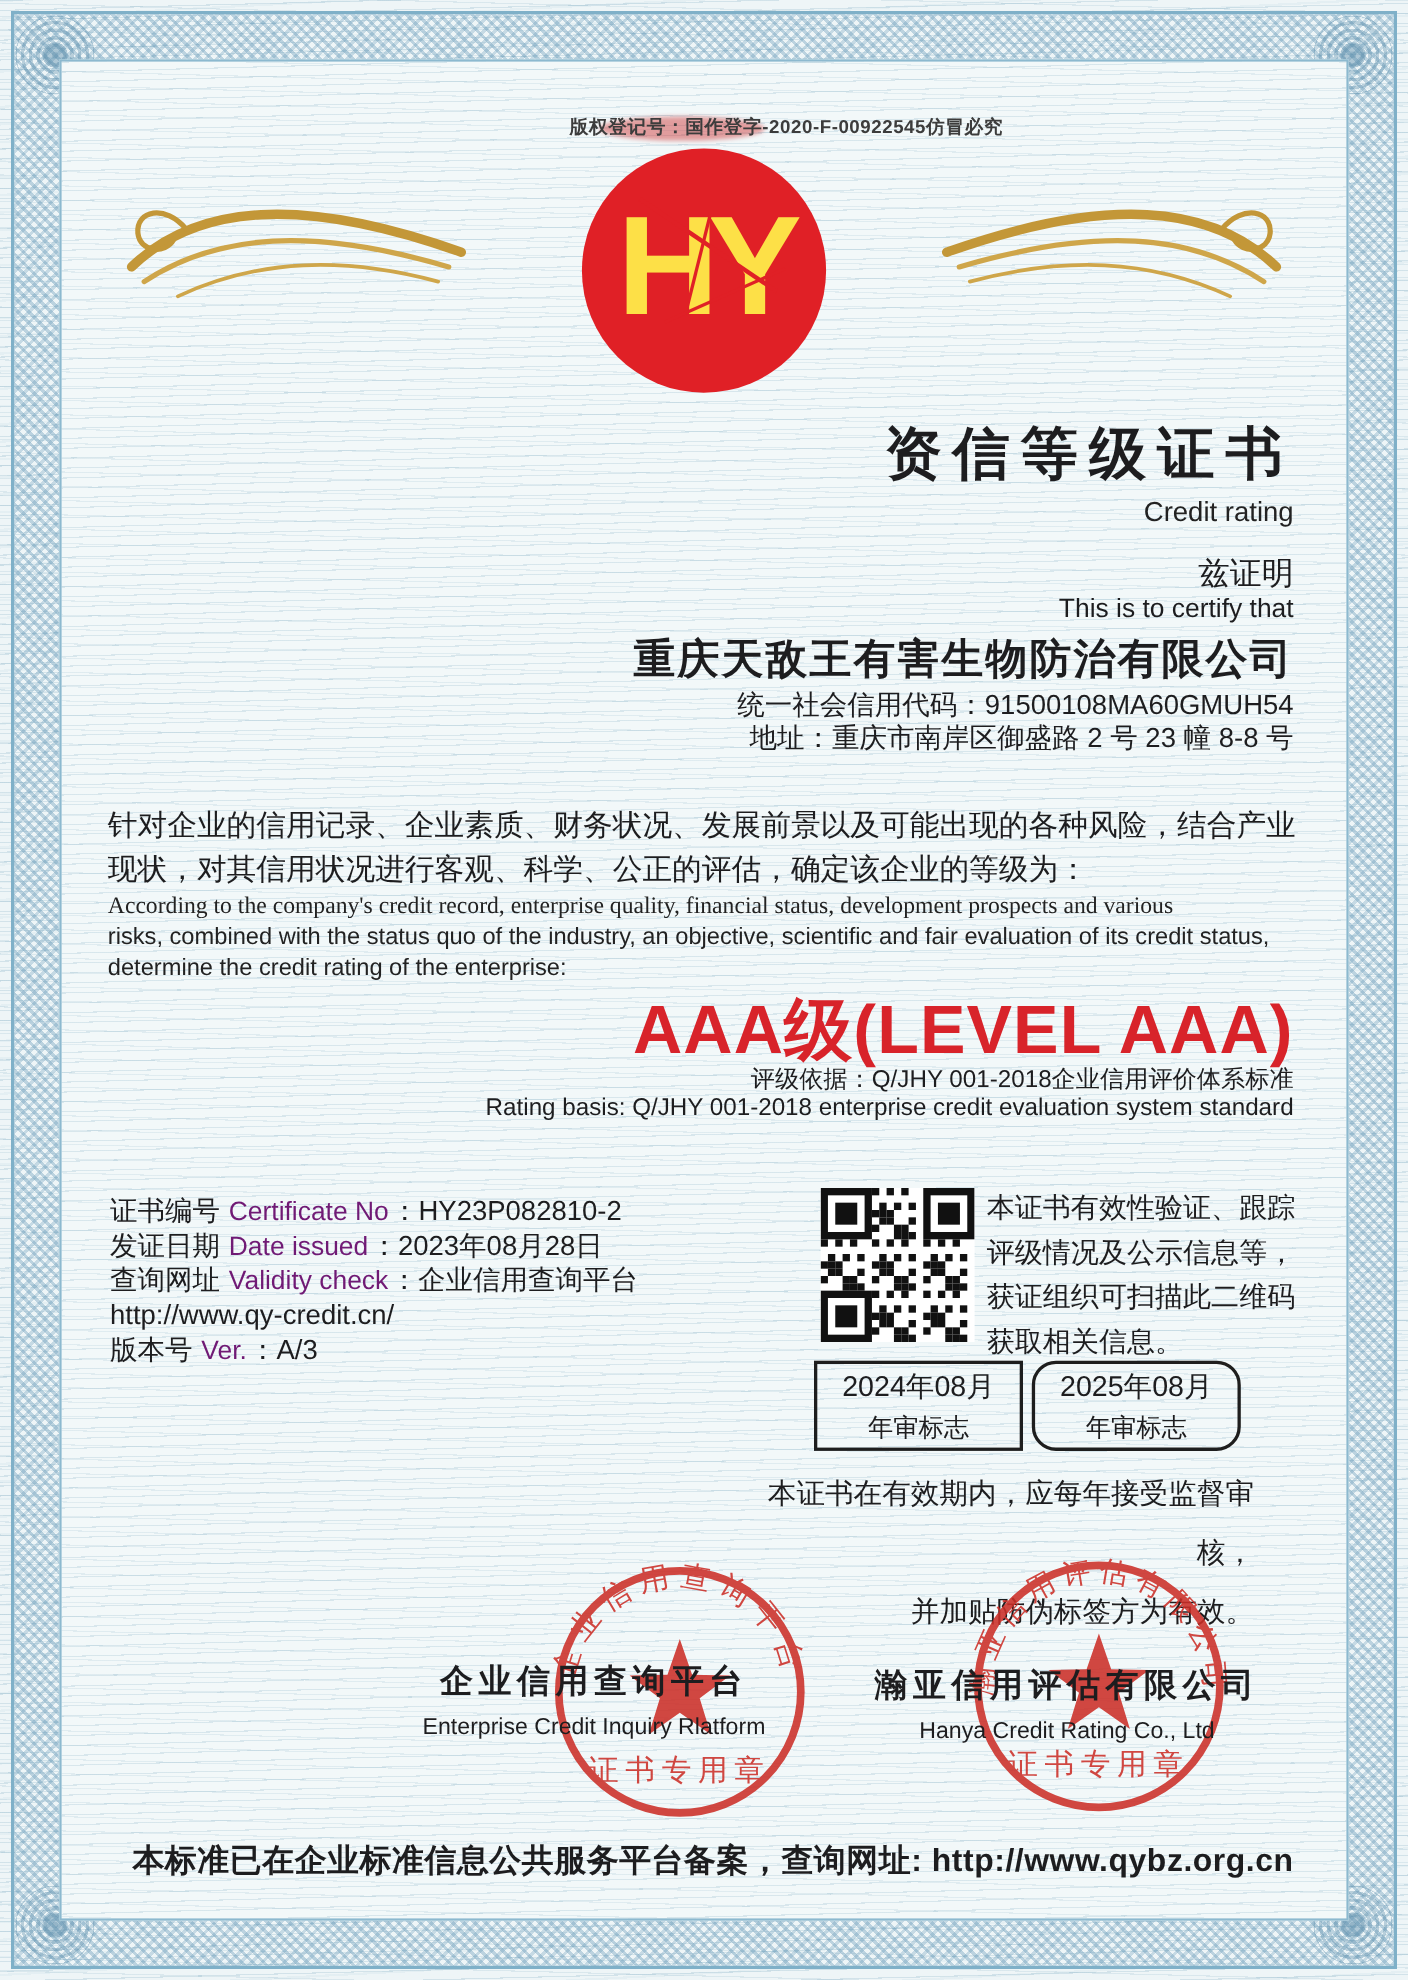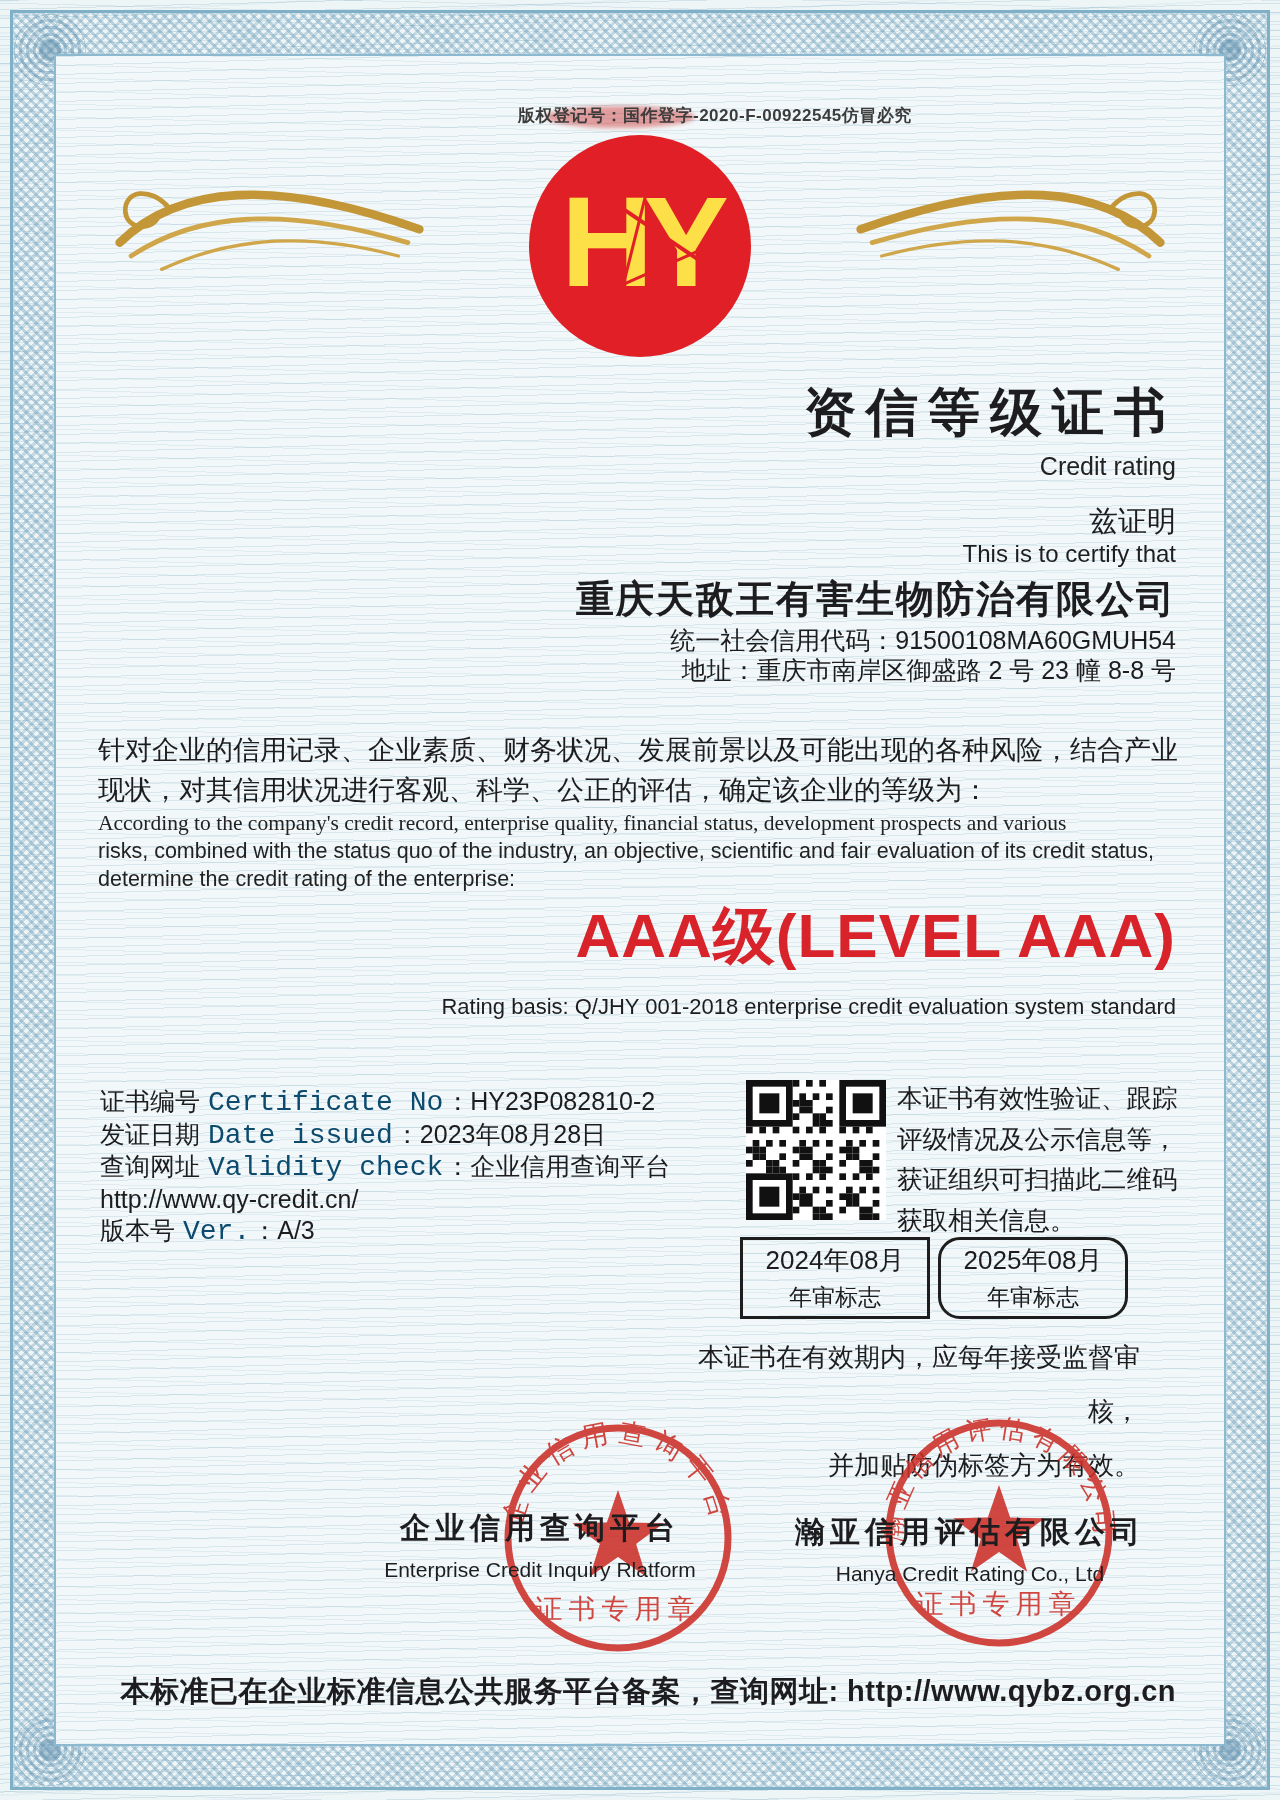--- a/index.html
+++ b/index.html
@@ -73,21 +73,21 @@
   .stmt-zh1{top:730px;} .stmt-zh2{top:770px;}
   .stmt-en{font-size:21.5px;line-height:27.5px;font-weight:500;color:#222;}
   .stmt-en1{top:810px;font-family:Liberation Serif, serif;} .stmt-en2{top:838px;} .stmt-en3{top:866px;}
 
   .level{top:894px;font-size:62px;font-weight:900;color:#d8232a;letter-spacing:1px;z-index:5;}
   .basis-zh{top:966px;font-size:22px;font-weight:500;z-index:5;}
   .basis-en{top:994px;font-size:22px;font-weight:500;z-index:5;}
 
   .details{left:100px;top:1086px;z-index:5;}
   .detail-row{font-size:25px;line-height:31.5px;font-weight:500;white-space:nowrap;}
-  .detail-row .en{font-size:28px;margin:0 2px 0 8px;color:#0c4a6e;font-family:Liberation Mono, monospace;}
+  .detail-row .en{font-size:24px;margin:0 2px 0 8px;color:#701a75;}
 
   .qr{left:746px;top:1080px;width:140px;height:140px;z-index:5;background:#fff;}
   .qr-text{left:897px;top:1078px;width:300px;font-size:25.5px;line-height:40.5px;font-weight:500;z-index:5;}
 
   .review-box{top:1237px;width:190px;height:82px;border:3px solid #1e1e1e;z-index:5;
     display:flex;flex-direction:column;align-items:center;justify-content:center;box-sizing:border-box;text-align:center;}
   .rb1{left:740px;} .rb2{left:938px;border-radius:22px;}
   .review-box .l1{font-size:26px;font-weight:500;}
   .review-box .l2{font-size:23px;font-weight:500;margin-top:4px;}
   .review-note{left:695px;top:1330px;width:445px;text-align:right;font-size:26px;line-height:54px;font-weight:500;z-index:5;}
@@ -150,20 +150,21 @@
   <div class="abs center code-line">统一社会信用代码：91500108MA60GMUH54</div>
   <div class="abs center addr-line">地址：重庆市南岸区御盛路 2 号 23 幢 8-8 号</div>
 
   <div class="abs stmt stmt-zh stmt-zh1">针对企业的信用记录、企业素质、财务状况、发展前景以及可能出现的各种风险，结合产业</div>
   <div class="abs stmt stmt-zh stmt-zh2">现状，对其信用状况进行客观、科学、公正的评估，确定该企业的等级为：</div>
   <div class="abs stmt stmt-en stmt-en1">According to the company's credit record, enterprise quality, financial status, development prospects and various</div>
   <div class="abs stmt stmt-en stmt-en2">risks, combined with the status quo of the industry, an objective, scientific and fair evaluation of its credit status,</div>
   <div class="abs stmt stmt-en stmt-en3">determine the credit rating of the enterprise:</div>
 
   <div class="abs center level">AAA级(LEVEL AAA)</div>
+  <div class="abs center basis-zh">评级依据：Q/JHY 001-2018企业信用评价体系标准</div>
   <div class="abs center basis-en">Rating basis: Q/JHY 001-2018 enterprise credit evaluation system standard</div>
 
   <div class="abs details">
     <div class="detail-row"><span class="zh">证书编号</span><span class="en">Certificate No</span><span class="val">：HY23P082810-2</span></div>
     <div class="detail-row"><span class="zh">发证日期</span><span class="en">Date issued</span><span class="val">：2023年08月28日</span></div>
     <div class="detail-row"><span class="zh">查询网址</span><span class="en">Validity check</span><span class="val">：企业信用查询平台</span></div>
     <div class="detail-row"><span class="zh">http://www.qy-credit.cn/</span></div>
     <div class="detail-row"><span class="zh">版本号</span><span class="en">Ver.</span><span class="val">：A/3</span></div>
   </div>
 

